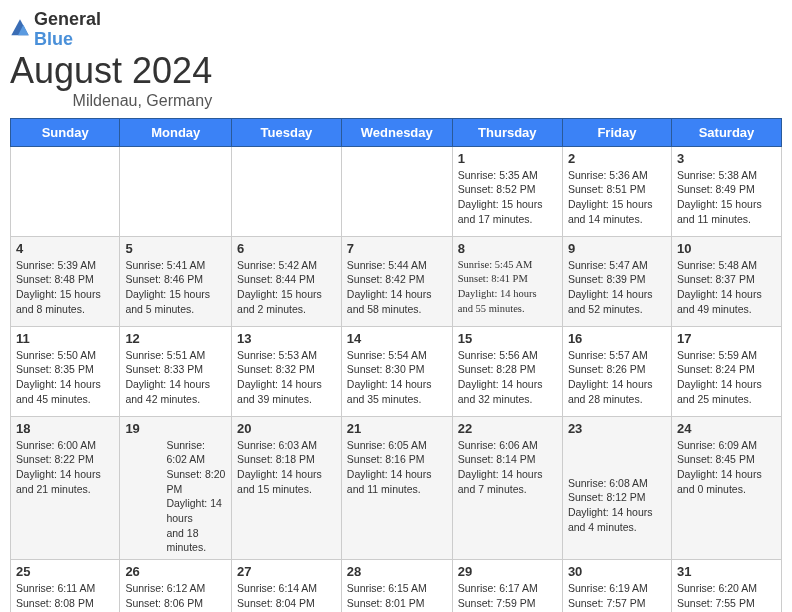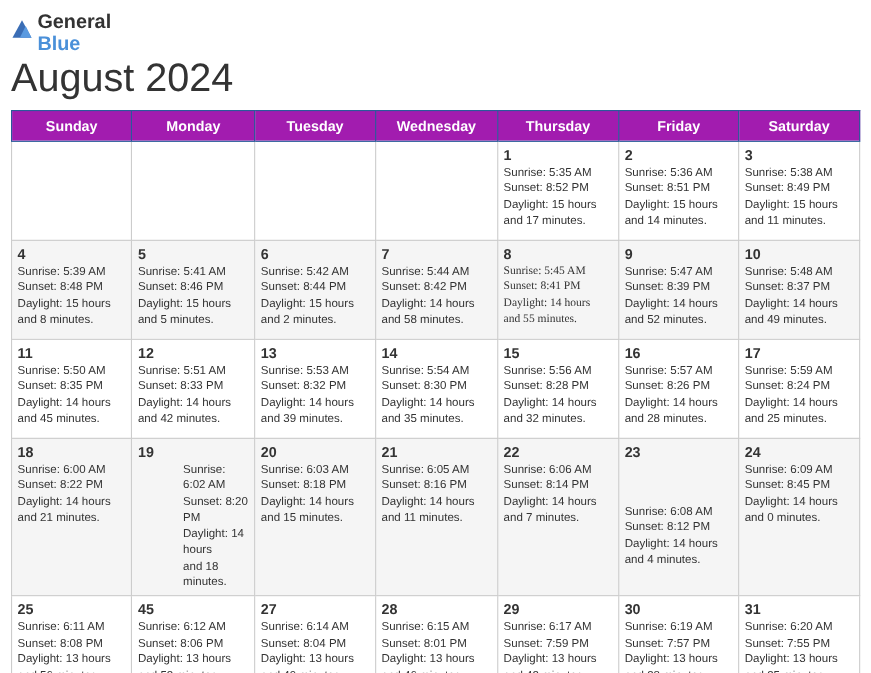--- a/index.html
+++ b/index.html
@@ -37,21 +37,21 @@
     .location {
       font-size: 16px;
       color: #555;
     }
     .calendar-table {
       width: 100%;
       border-collapse: collapse;
       border: 1px solid #ccc;
     }
     .calendar-table th {
-      background-color: #a21caf;
+      background-color: #3b82f6;
       color: white;
       padding: 6px 4px;
       font-size: 13px;
       text-align: center;
       border: 1px solid #2a5a9a;
     }
     .calendar-table td {
       border: 1px solid #ccc;
       vertical-align: top;
       padding: 4px 5px;
@@ -103,20 +103,21 @@
         <polygon points="20,10 28,26 12,26" fill="#5a9ae0"></polygon>
       </svg>
     </div>
     <div>
       <div style="font-size:18px;font-weight:bold;color:#333;line-height:1.1;">General</div>
       <div style="font-size:18px;font-weight:bold;color:#4a90d9;line-height:1.1;">Blue</div>
     </div>
   </div>
   <div class="title-area">
     <div class="month-year">August 2024</div>
+    <div class="location">Mildenau, Germany</div>
   </div>
 </div>
 
 <table class="calendar-table">
   <thead>
     <tr id="days-header">
         <th>Sunday</th>
         <th>Monday</th>
         <th>Tuesday</th>
         <th>Wednesday</th>
@@ -308,21 +309,21 @@
       </tr>
       <tr>
         <td>
           <div class="day-number">25</div>
           <div class="day-info" style="white-space: pre-line;">Sunrise: 6:11 AM
 Sunset: 8:08 PM
 Daylight: 13 hours
 and 56 minutes.</div>
         </td>
         <td>
-          <div class="day-number">45</div>
+          <div class="day-number">26</div>
           <div class="day-info" style="white-space: pre-line;">Sunrise: 6:12 AM
 Sunset: 8:06 PM
 Daylight: 13 hours
 and 53 minutes.</div>
         </td>
         <td>
           <div class="day-number">27</div>
           <div class="day-info" style="white-space: pre-line;">Sunrise: 6:14 AM
 Sunset: 8:04 PM
 Daylight: 13 hours

